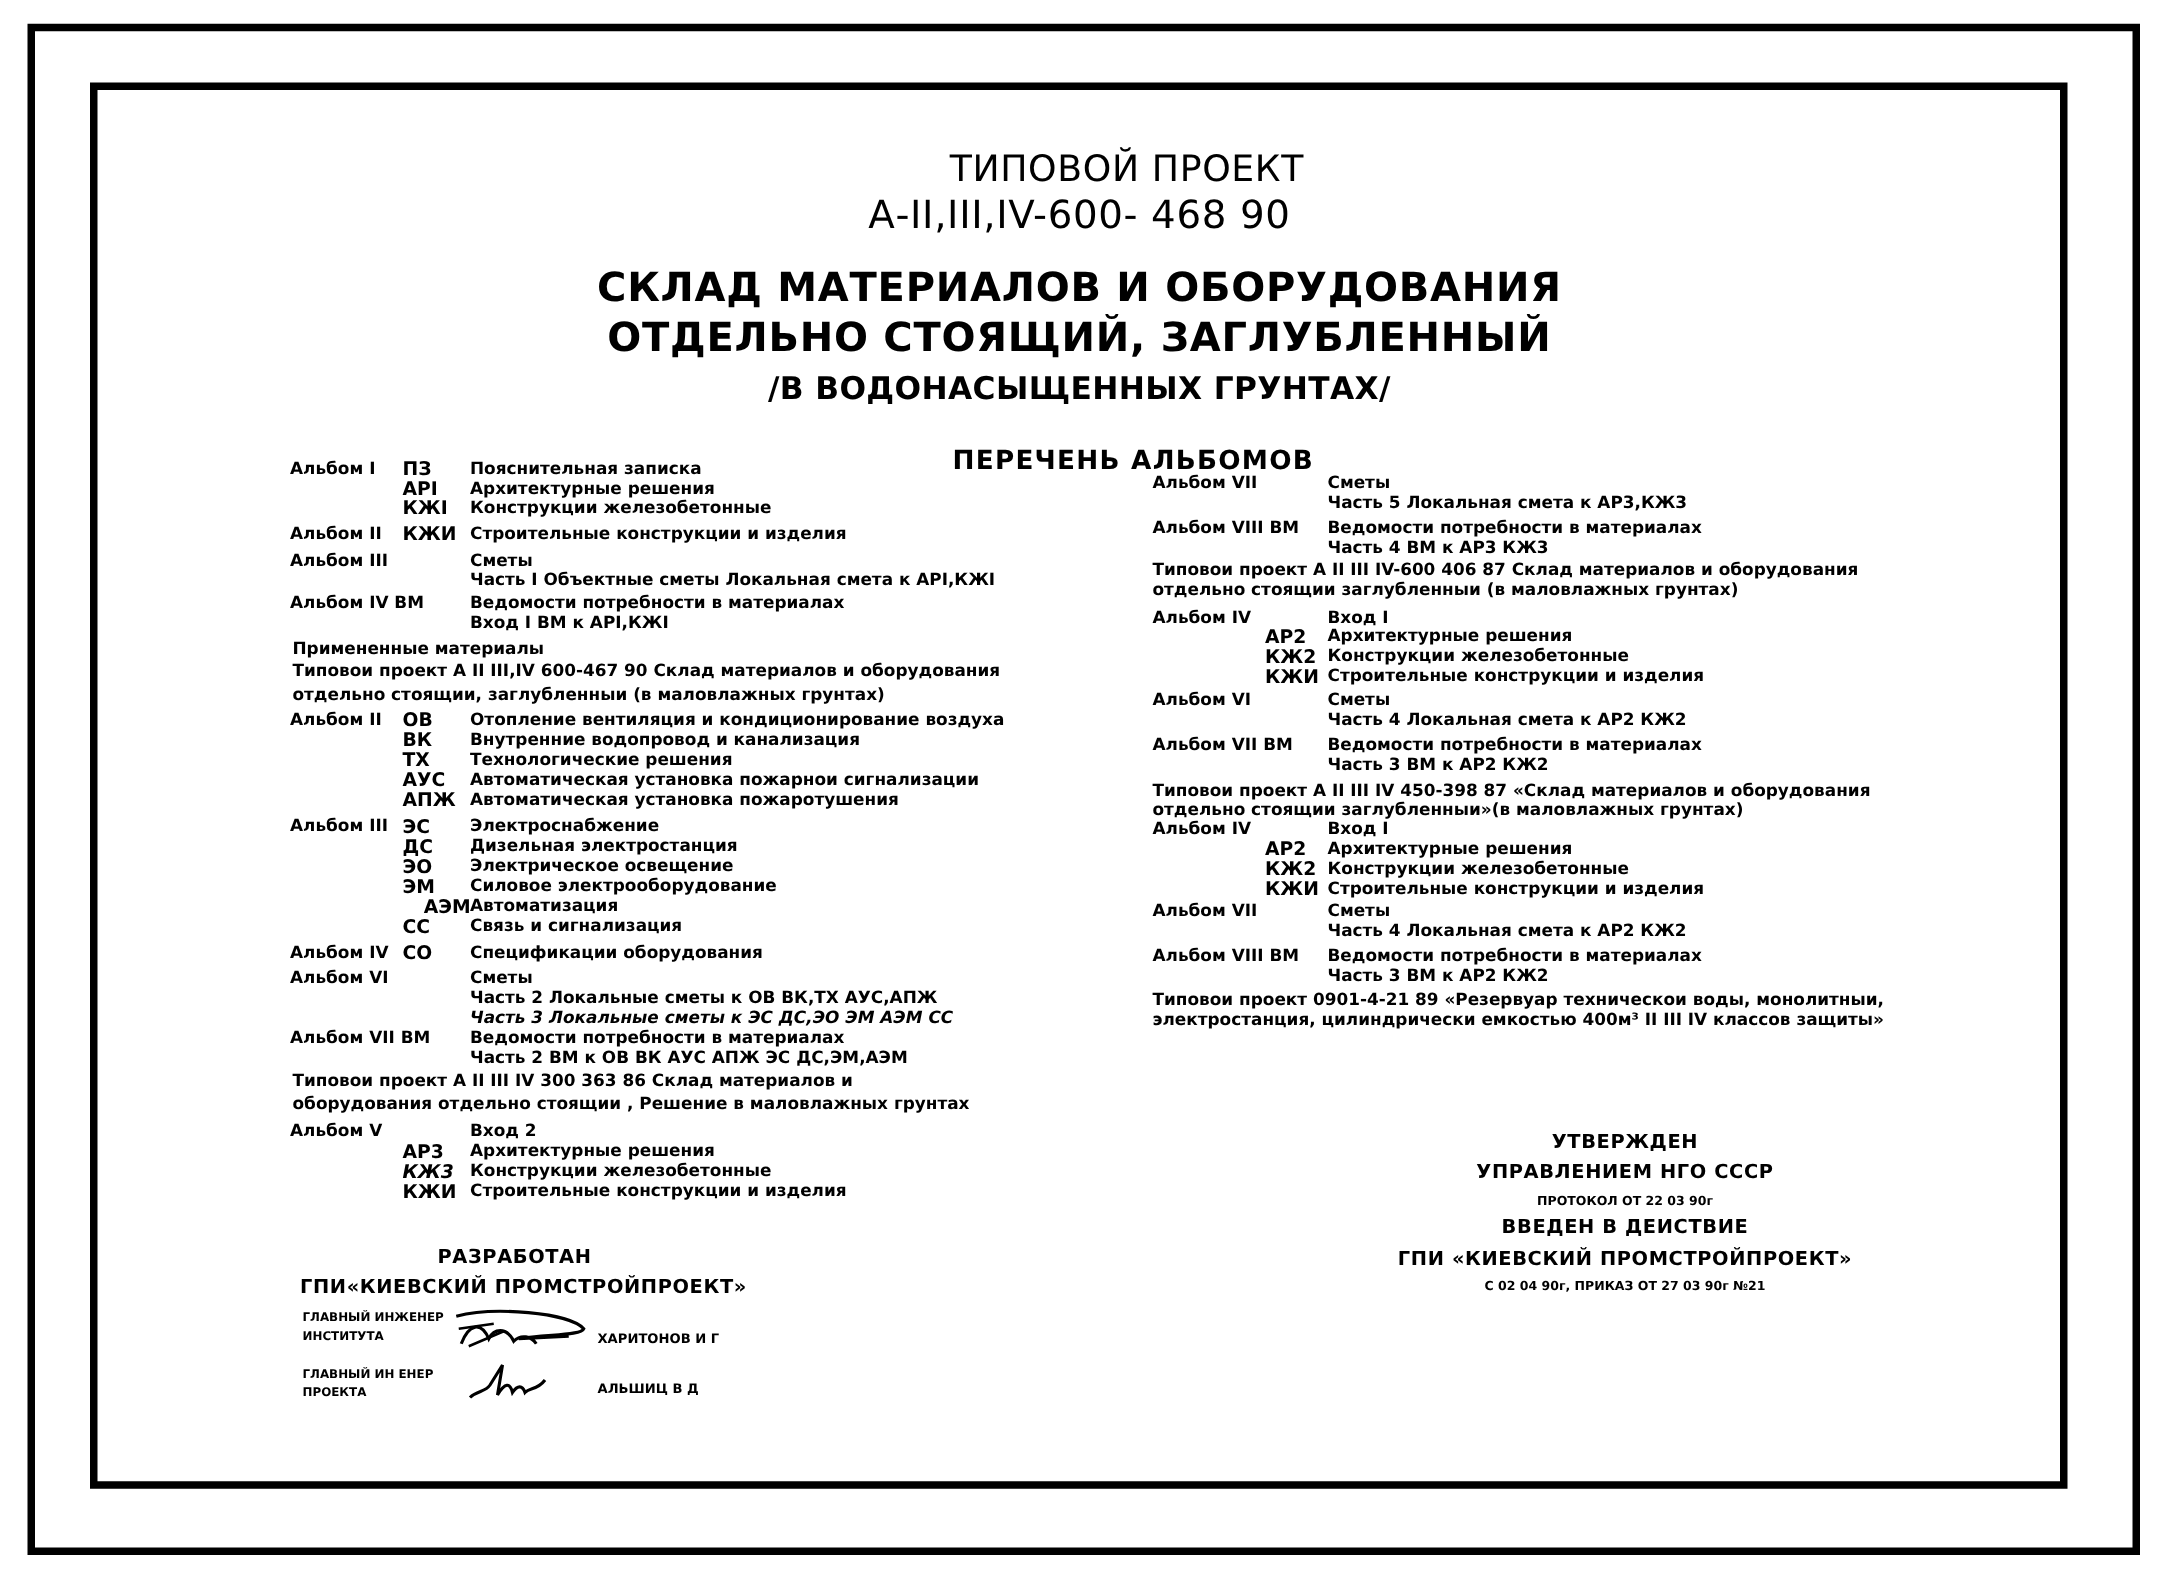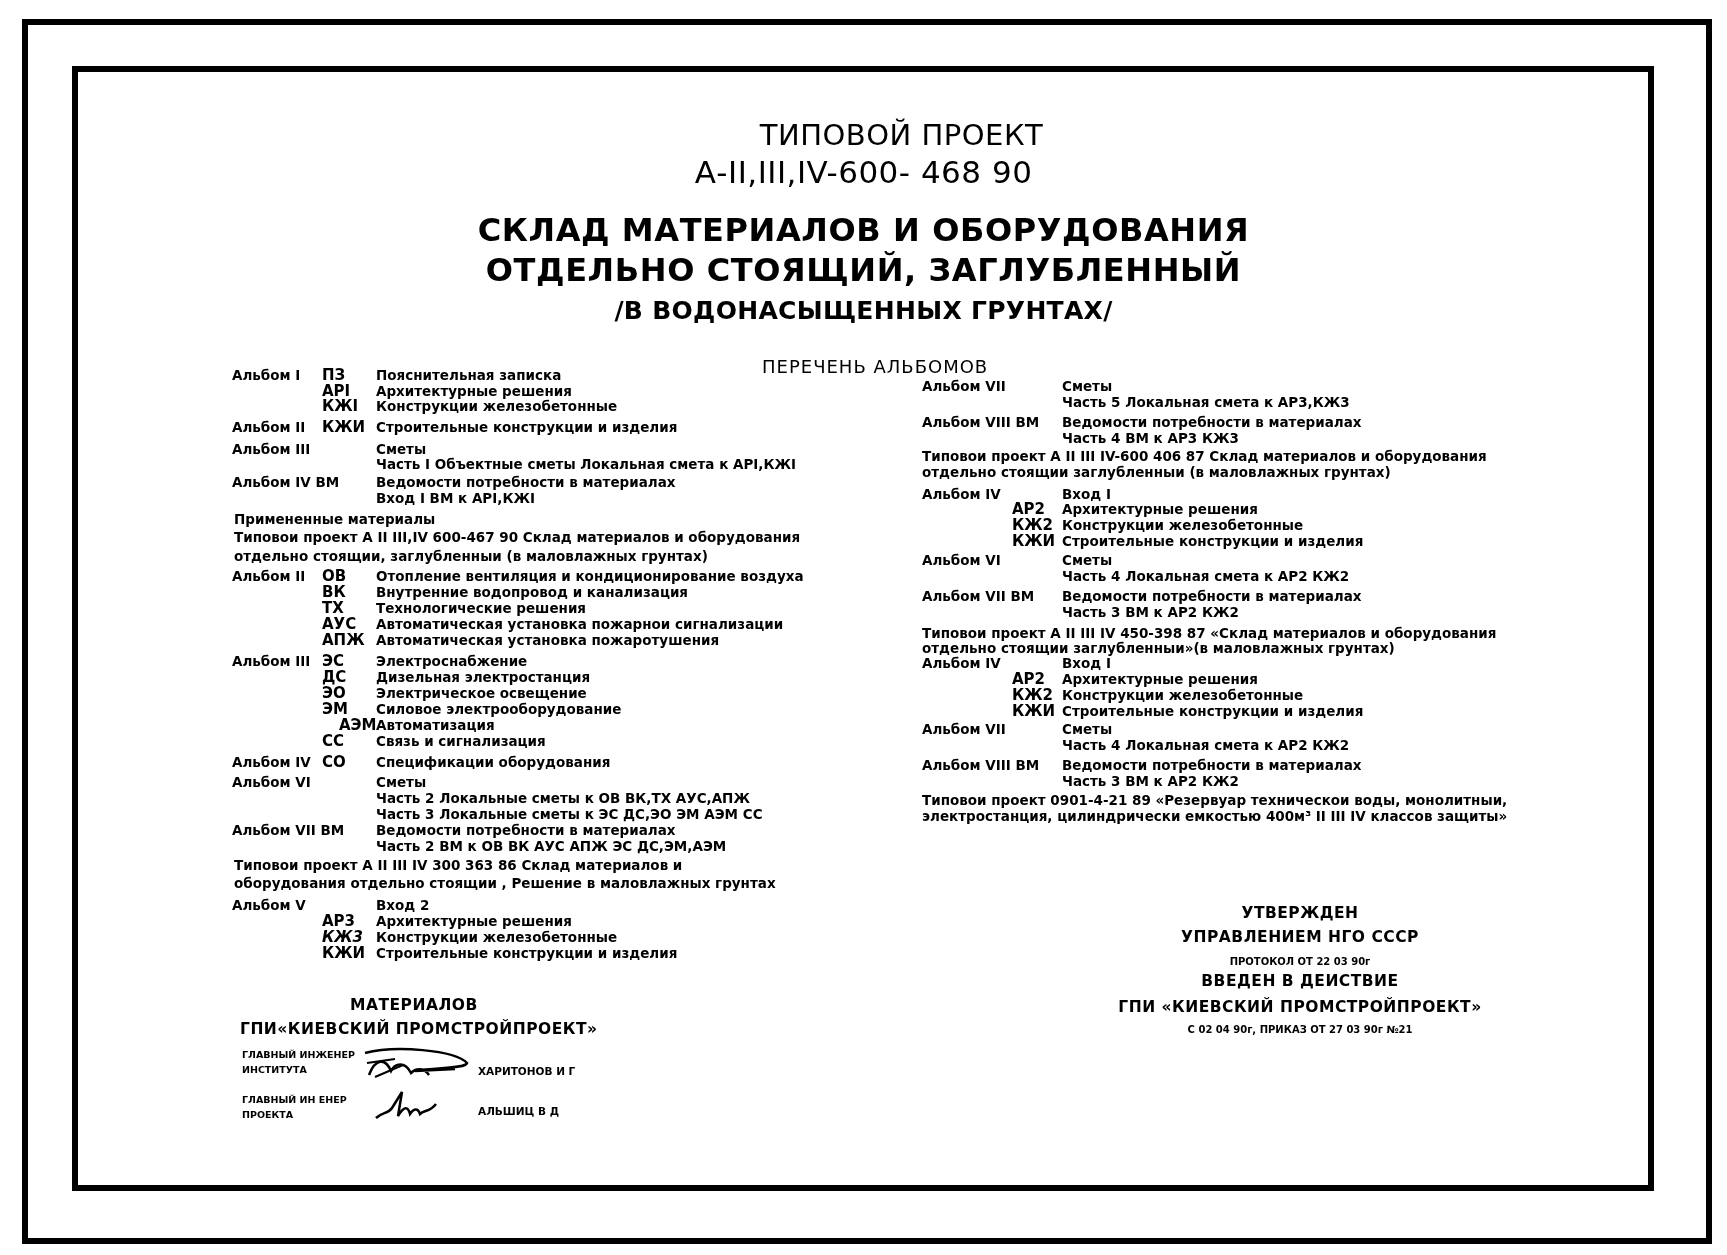--- a/index.html
+++ b/index.html
@@ -7,21 +7,21 @@
            font-family: "DejaVu Sans", sans-serif; color: #000; }
     .frame-outer { position: absolute; left: 22px; top: 19px; width: 1678px; height: 1213px;
                    border: 6px solid #000; box-sizing: content-box; }
     .frame-inner { position: absolute; left: 72px; top: 66px; width: 1570px; height: 1113px;
                    border: 6px solid #000; box-sizing: content-box; }
     .abs { position: absolute; white-space: nowrap; }
     .t1 { font-size: 29px; letter-spacing: 0.5px; padding-left: 38px; }
     .t2 { font-size: 31px; letter-spacing: 0.5px; }
     .t3 { font-size: 32px; font-weight: bold; letter-spacing: 0.6px; }
     .t4 { font-size: 25px; font-weight: bold; letter-spacing: 0.3px; }
-    .hdr { font-size: 18px; font-weight: normal; letter-spacing: 1px; }
+    .hdr { font-size: 21px; font-weight: bold; letter-spacing: 1px; }
     .ln { font-size: 13.5px; font-weight: bold; line-height: 16px; }
     .code { font-size: 15px; font-weight: bold; }
     .center { text-align: center; }
     .sig-label { font-size: 9.5px; font-weight: bold; line-height: 15px; }
     .sig-name { font-size: 10.5px; font-weight: bold; }
     .big-org { font-size: 15.5px; font-weight: bold; letter-spacing: 0.5px; }
     .small { font-size: 10px; font-weight: bold; }
   </style>
 </head>
 <body>
@@ -80,21 +80,21 @@
     <div class="abs code" style="left: 322px; top: 716px; margin-left: 17px;">АЭМ</div>
     <div class="abs ln" style="left: 376px; top: 717px;">Автоматизация</div>
     <div class="abs code" style="left: 322px; top: 732px;">СС</div>
     <div class="abs ln" style="left: 376px; top: 733px;">Связь и сигнализация</div>
     <div class="abs ln" style="left: 232px; top: 754px;">Альбом IV</div>
     <div class="abs code" style="left: 322px; top: 753px;">СО</div>
     <div class="abs ln" style="left: 376px; top: 754px;">Спецификации оборудования</div>
     <div class="abs ln" style="left: 232px; top: 774px;">Альбом VI</div>
     <div class="abs ln" style="left: 376px; top: 774px;">Сметы</div>
     <div class="abs ln" style="left: 376px; top: 790px;">Часть 2 Локальные сметы к ОВ ВК,ТХ АУС,АПЖ</div>
-    <div class="abs ln" style="left: 376px; top: 806px;">Часть 3 Локальные сметы к ЭС ДС,ЭО ЭМ АЭМ СС</div>
+    <div class="abs ln" style="left: 376px; top: 806px; font-style: italic;">Часть 3 Локальные сметы к ЭС ДС,ЭО ЭМ АЭМ СС</div>
     <div class="abs ln" style="left: 232px; top: 822px;">Альбом VII ВМ</div>
     <div class="abs ln" style="left: 376px; top: 822px;">Ведомости потребности в материалах</div>
     <div class="abs ln" style="left: 376px; top: 838px;">Часть 2 ВМ к ОВ ВК АУС АПЖ ЭС ДС,ЭМ,АЭМ</div>
     <div class="abs ln" style="left: 234px; top: 857px;">Типовои проект А II III IV 300 363 86 Склад материалов и</div>
     <div class="abs ln" style="left: 234px; top: 875px;">оборудования отдельно стоящии , Решение в маловлажных грунтах</div>
     <div class="abs ln" style="left: 232px; top: 897px;">Альбом V</div>
     <div class="abs ln" style="left: 376px; top: 897px;">Вход 2</div>
     <div class="abs code" style="left: 322px; top: 912px;">АР3</div>
     <div class="abs ln" style="left: 376px; top: 913px;">Архитектурные решения</div>
     <div class="abs code" style="left: 322px; top: 928px; font-style: italic;">КЖ3</div>
@@ -139,21 +139,21 @@
     <div class="abs ln" style="left: 922px; top: 721px;">Альбом VII</div>
     <div class="abs ln" style="left: 1062px; top: 721px;">Сметы</div>
     <div class="abs ln" style="left: 1062px; top: 737px;">Часть 4 Локальная смета к АР2 КЖ2</div>
     <div class="abs ln" style="left: 922px; top: 757px;">Альбом VIII ВМ</div>
     <div class="abs ln" style="left: 1062px; top: 757px;">Ведомости потребности в материалах</div>
     <div class="abs ln" style="left: 1062px; top: 773px;">Часть 3 ВМ к АР2 КЖ2</div>
     <div class="abs ln" style="left: 922px; top: 792px;">Типовои проект 0901-4-21 89 «Резервуар техническои воды, монолитныи,</div>
     <div class="abs ln" style="left: 922px; top: 808px;">электростанция, цилиндрически емкостью 400м³ II III IV классов защиты»</div>
   </div>
 
-<div class="abs big-org" style="left:350px;top:996px;">МАТЕРИАЛОВ</div>
+<div class="abs big-org" style="left:350px;top:996px;">РАЗРАБОТАН</div>
 <div class="abs big-org" style="left:240px;top:1020px;">ГПИ«КИЕВСКИЙ ПРОМСТРОЙПРОЕКТ»</div>
 
 <div class="abs sig-label" style="left:242px;top:1047px;">
   <div>ГЛАВНЫЙ ИНЖЕНЕР</div>
   <div>ИНСТИТУТА</div>
 </div>
 <svg class="abs" style="left:355px;top:1045px;" width="120" height="40">
   <path d="M10,8 C40,0 100,5 112,18 C110,24 80,22 60,26 L100,24 M14,30 C20,14 30,12 36,26 C40,18 50,16 56,28 C62,22 70,24 74,30" stroke="#000" stroke-width="2.5" fill="none"></path>
   <path d="M12,18 L40,14 M20,32 L48,20" stroke="#000" stroke-width="2" fill="none"></path>
 </svg>

